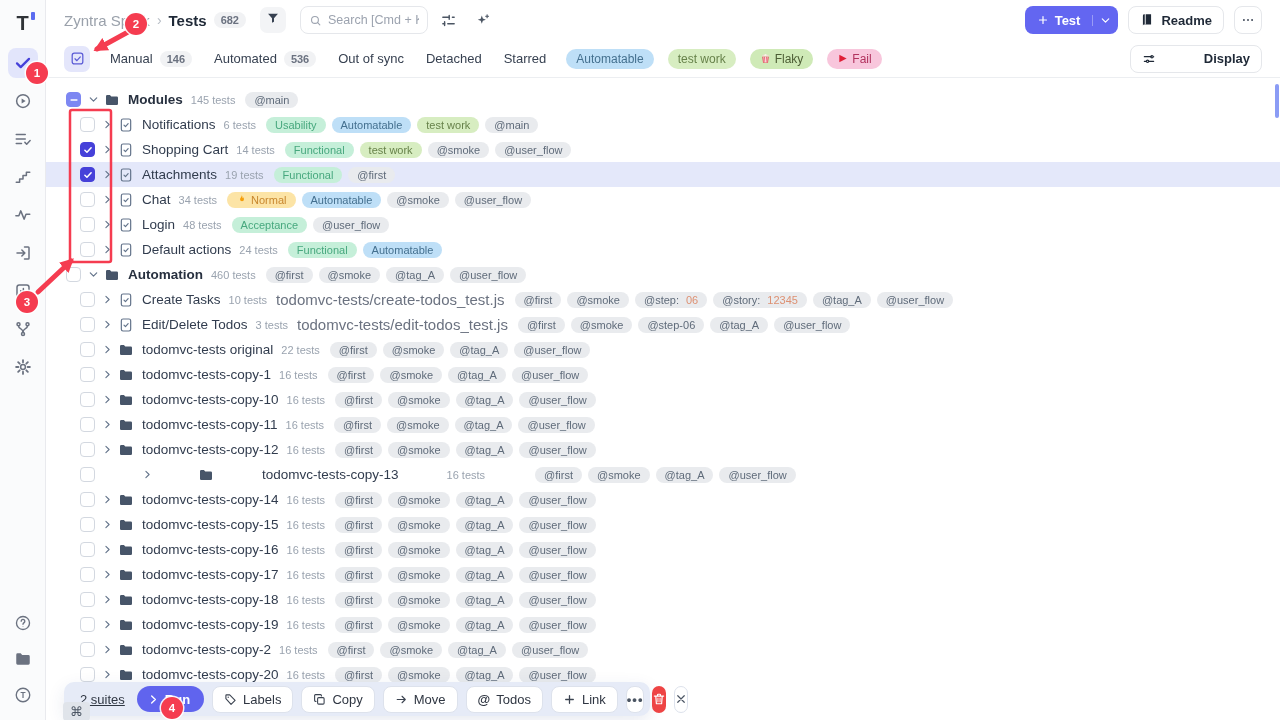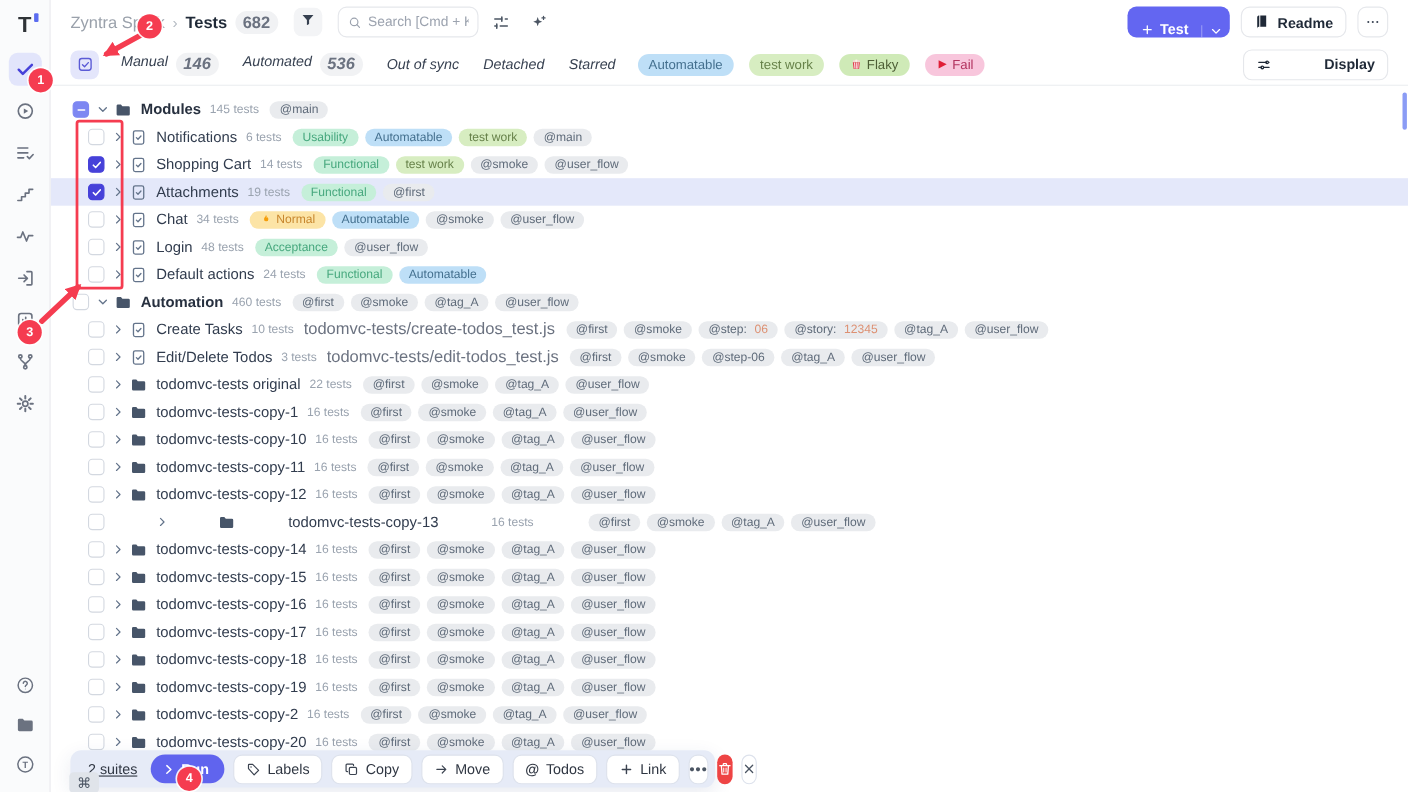--- a/index.html
+++ b/index.html
@@ -21,49 +21,49 @@
   .side-btn svg { width:18px; height:18px; }
   .side-bottom { margin-top:auto; display:flex; flex-direction:column; gap:6px; align-items:center; }
 
   
   .main { position:absolute; left:46px; top:0; width:1234px; height:720px; }
   .hdr { height:40px; display:flex; align-items:center; padding:0 18px; gap:8px; }
   .crumb { display:flex; align-items:center; gap:7px; white-space:nowrap; }
   .crumb .proj { color:#9aa1ab; font-size:15px; }
   .crumb .sep { color:#b6bcc4; font-size:14px; }
   .crumb .sect { color:#1f2937; font-size:15px; font-weight:700; }
-  .badge-cnt { background:#f1f2f4; color:#6b7280; font-size:15px; border-radius:999px; padding:2px 7px; font-weight:600; }
+  .badge-cnt { background:#f1f2f4; color:#6b7280; font-size:11px; border-radius:999px; padding:2px 7px; font-weight:600; }
   .icon-btn { display:flex; align-items:center; justify-content:center; border-radius:7px; color:#374151; }
   .funnel-btn { width:26px; height:26px; background:#f3f4f6; margin-left:6px; }
   .funnel-btn svg { width:14px; height:14px; }
   .search { width:128px; height:28px; border:1px solid #e5e7eb; border-radius:8px; display:flex; align-items:center;
     padding:0 8px; gap:6px; margin-left:6px; color:#9ca3af; }
   .search svg { width:13px; height:13px; flex:0 0 auto; }
   .search input { border:none; outline:none; width:100%; font-size:12.5px; color:#374151; background:transparent;
     font-family:"Liberation Sans", sans-serif; }
   .search input::placeholder { color:#9ca3af; }
   .hdr-ic { width:26px; height:26px; color:#4b5563; }
   .hdr-ic svg { width:17px; height:17px; }
   .hdr-right { margin-left:auto; display:flex; align-items:center; gap:10px; }
-  .btn-test { display:flex; align-items:flex-end; background:#6366f1; border-radius:8px; color:#fff; height:28px; overflow:hidden; }
+  .btn-test { display:flex; align-items:center; background:#6366f1; border-radius:8px; color:#fff; height:28px; overflow:hidden; }
   .btn-test .m { display:flex; align-items:center; gap:6px; padding:0 12px; font-size:13px; font-weight:600; }
   .btn-test .m svg { width:12px; height:12px; }
   .btn-test .dd { display:flex; align-items:center; padding:0 7px; border-left:1px solid rgba(255,255,255,.35); }
   .btn-test .dd svg { width:11px; height:11px; }
   .btn-ghost { display:flex; align-items:center; gap:7px; border:1px solid #e5e7eb; border-radius:8px; height:28px;
     padding:0 11px; font-size:13px; font-weight:600; color:#1f2937; background:#fff; }
   .btn-ghost svg { width:14px; height:14px; }
   .btn-sq { width:28px; height:28px; border:1px solid #e5e7eb; border-radius:8px; background:#fff; color:#374151; }
   .btn-sq svg { width:14px; height:14px; }
 
   
   .fbar { height:38px; display:flex; align-items:center; padding:0 18px; gap:20px; border-bottom:1px solid #eceef1; }
   .fsel { width:26px; height:26px; background:#e4e6fb; border-radius:7px; color:#5b5bd6; display:flex; align-items:center; justify-content:center; }
   .fsel svg { width:15px; height:15px; }
-  .fitem { display:flex; gap:7px; font-size:13px; color:#374151; white-space:nowrap;font-style:italic; }
+  .fitem { display:flex; gap:7px; font-size:13px; color:#374151; white-space:nowrap; }
   .pill { display:inline-flex; align-items:center; gap:4px; border-radius:999px; padding:3px 10px; font-size:12px; white-space:nowrap; }
   .pill svg { width:11px; height:11px; }
   .p-blue  { background:#bedff7; color:#44708f; }
   .p-teal  { background:#c5efd9; color:#47a87e; }
   .p-green { background:#d7edc1; color:#67824a; }
   .p-lime  { background:#cfeab7; color:#4d5e35; }
   .p-pink  { background:#f8c6dc; color:#b2335f; }
   .p-yellow{ background:#fce4a6; color:#c8872e; }
   .p-gray  { background:#e9ebee; color:#5f6b7a; }
   .btn-display { margin-left:auto;gap:48px; }

